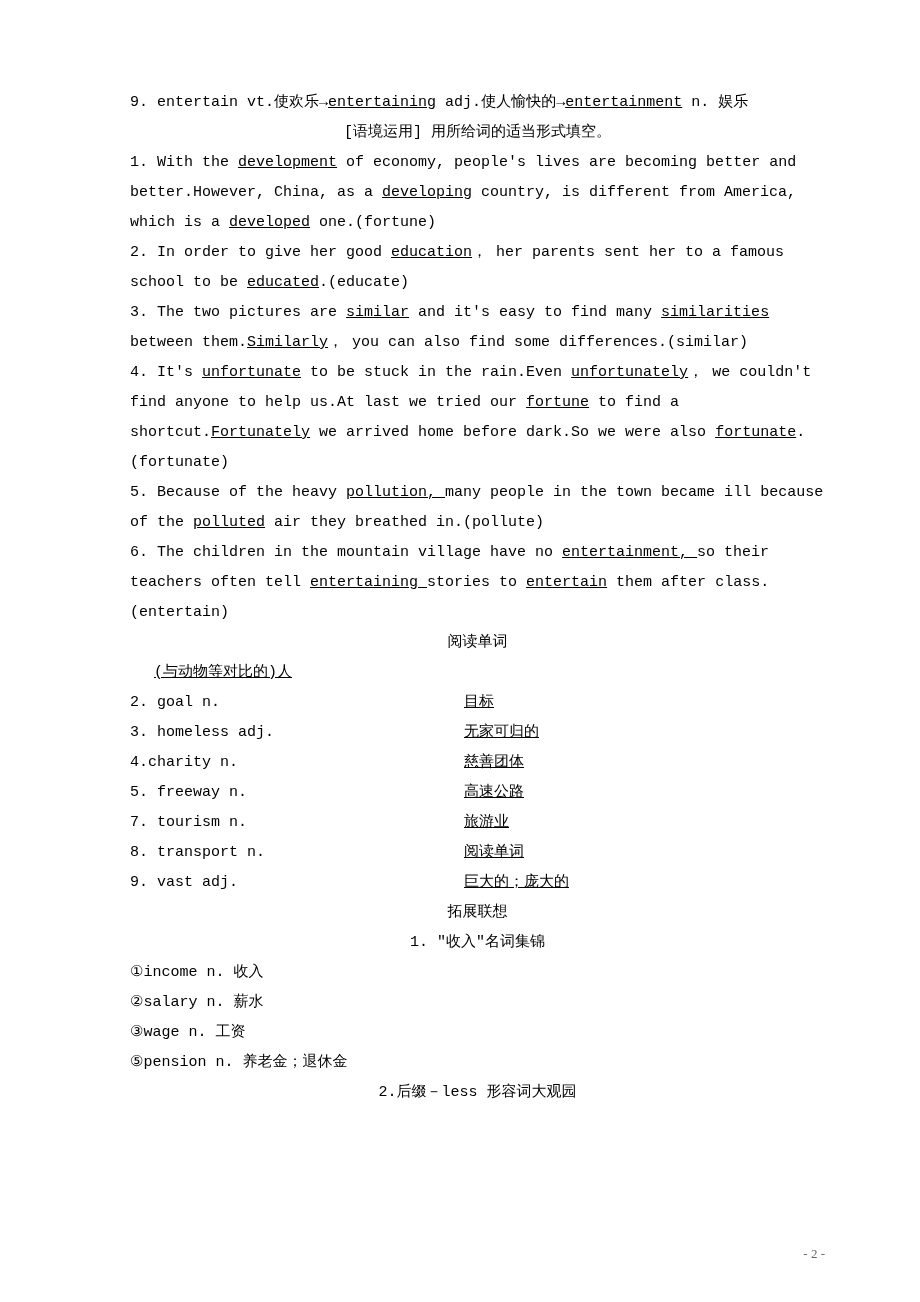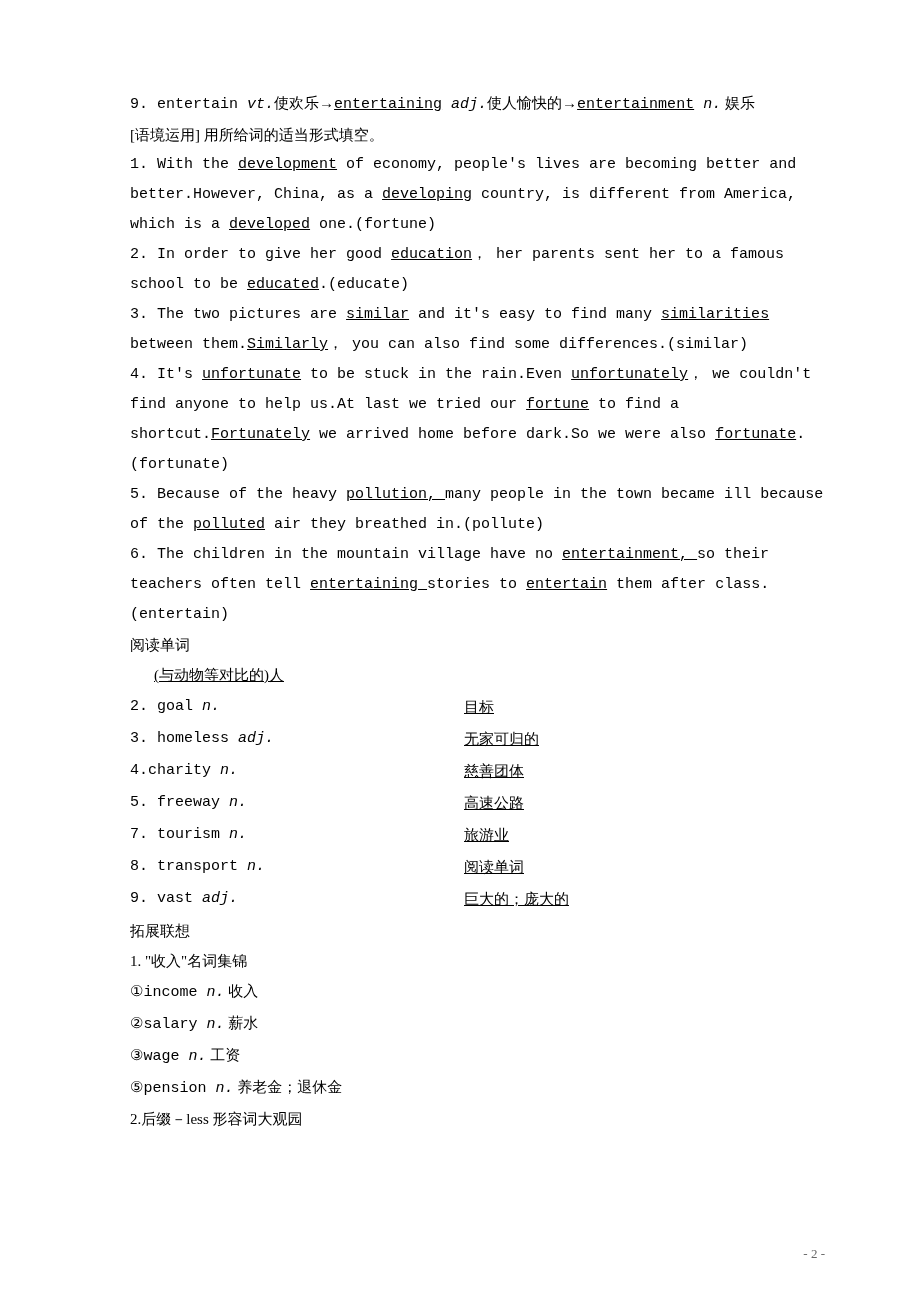--- a/index.html
+++ b/index.html
@@ -15,21 +15,20 @@
     padding: 88px 95px 40px 130px;
     box-sizing: border-box;
     line-height: 2.0;
     position: relative;
     min-height: 1302px;
   }
   .u {
     text-decoration: underline;
   }
   .ital {
-    font-style: italic;
   }
   .row {
     display: flex;
   }
   .col-left {
     width: 310px;
     flex-shrink: 0;
   }
   .col-right {
     flex: 1;
@@ -37,21 +36,22 @@
   }
   .pagenum {
     position: absolute;
     bottom: 35px;
     right: 95px;
     font-family: "Times New Roman", serif;
     font-size: 13px;
     color: #666;
   }
   .cn {
-    font-family: Liberation Serif, serif;
+    font-family: Liberation Mono, monospace;
+    text-align: center;
   }
   p {
     margin: 0;
   }
 </style>
 </head>
 <body>
 
 <p>
   <span>9. entertain </span><span class="ital">vt.</span><span class="cn">使欢乐→</span><span class="u">entertaining</span><span> </span><span class="ital">adj.</span><span class="cn">使人愉快的→</span><span class="u">entertainment</span><span> </span><span class="ital">n.</span><span class="cn"> 娱乐</span>

